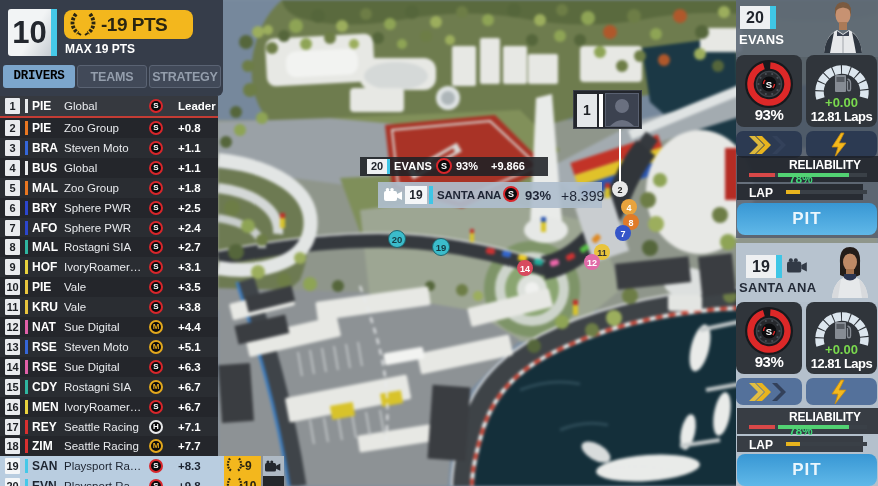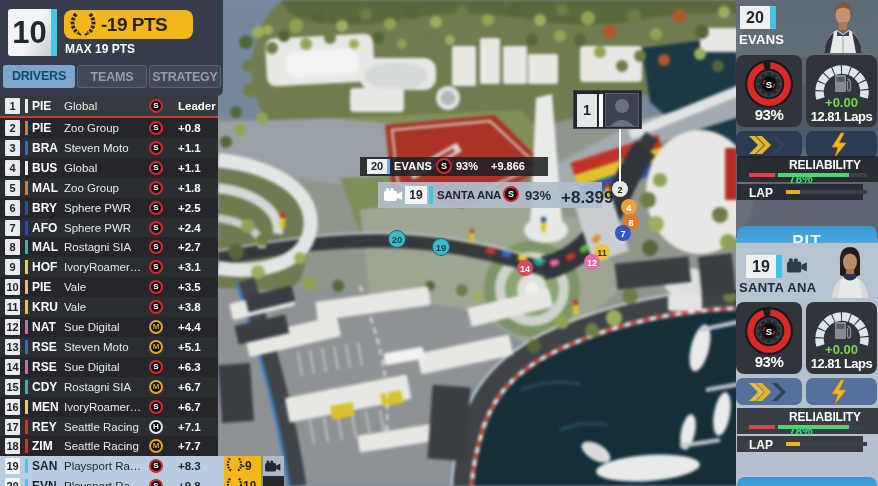--- a/index.html
+++ b/index.html
@@ -6,21 +6,21 @@
 *{box-sizing:border-box;font-family:"Liberation Sans",sans-serif;}
 #stage{position:relative;width:878px;height:486px;overflow:hidden;background:#7c8ea1;}
 .abs{position:absolute;}
 
 #lp-top{position:absolute;left:0;top:0;width:223px;height:96px;background:#363d4a;border-radius:0 0 6px 0;}
 #lp-pos{position:absolute;left:8px;top:9px;width:43px;height:47px;background:linear-gradient(120deg,#f2f4f5 55%,#c6ccd2);border-radius:3px 0 0 3px;color:#23272e;font-weight:bold;font-size:31px;text-align:center;line-height:47px;}
 #lp-cyan{position:absolute;left:51px;top:9px;width:6px;height:47px;background:#45c8e8;}
 #lp-pts{position:absolute;left:64px;top:10px;width:129px;height:29px;background:#f3b71d;border-radius:8px;color:#2a2512;font-weight:bold;font-size:19px;line-height:29px;padding-left:37px;letter-spacing:-0.5px;}
 #lp-max{position:absolute;left:65px;top:42px;color:#fff;font-weight:bold;font-size:12px;}
 .tab{position:absolute;top:65px;height:23px;font-weight:bold;font-size:12.5px;text-align:center;line-height:23px;letter-spacing:-0.2px;}
-#tab1{left:3px;width:72px;background:#7ca6cc;color:#0c4a6e;border-radius:3px;}
+#tab1{left:3px;width:72px;background:#7ca6cc;color:#000000;border-radius:3px;font-family:Liberation Mono, monospace;}
 #tab2{left:77px;width:70px;background:#414958;color:#949eac;border:1px solid #5a6373;border-radius:3px;}
 #tab3{left:149px;width:72px;background:#414958;color:#949eac;border:1px solid #5a6373;border-radius:3px;}
 
 .row{position:absolute;left:0;width:218px;height:20px;background:#24262b;color:#fff;}
 .row.alt{background:#2a2d32;}
 .row.lead{background:#36393f;}
 .row .pos{position:absolute;left:5px;top:2px;width:15px;height:16px;background:#e9ebee;color:#1d2025;font-weight:bold;font-size:11px;text-align:center;line-height:16px;border-radius:1px;}
 .row .cbar{position:absolute;left:25px;top:3px;width:3px;height:14px;}
 .row .code{position:absolute;left:32px;top:3px;font-weight:bold;font-size:12px;letter-spacing:0;}
 .row .team{position:absolute;left:64px;top:4px;font-size:11.5px;color:#e8eaed;white-space:nowrap;}
@@ -51,38 +51,38 @@
 .btn{position:absolute;width:66px;height:27px;border-radius:7px;background:#2c3a52;}
 .btn.lt{background:#54719b;}
 .relblock{position:absolute;width:141px;height:26px;background:rgba(28,32,38,0.82);}
 .rellabel{position:absolute;left:12px;top:2px;font-weight:bold;font-size:12px;color:#fff;letter-spacing:-0.2px;padding-left:40px;}
 .relpct{color:#41d87a;}
 .relbar{position:absolute;left:12px;top:17px;width:118px;height:4px;background:#3a4047;}
 .lapblock{position:absolute;width:126px;height:16px;background:rgba(28,32,38,0.82);}
 .laplabel{position:absolute;left:12px;top:2px;font-weight:bold;font-size:12px;color:#fff;}
 .lapbar{position:absolute;left:49px;top:6px;width:81px;height:4px;background:#3a4047;}
 .lapseg{position:absolute;left:0;top:0;width:14px;height:4px;background:#e8b41e;}
-.pitbtn{position:absolute;width:140px;height:32px;border-radius:8px;background:linear-gradient(180deg,#3897d4,#60b8e8);color:#eaf6fd;font-weight:bold;font-size:17px;text-align:center;line-height:32px;letter-spacing:1px;margin-top:23px;}
+.pitbtn{position:absolute;width:140px;height:32px;border-radius:8px;background:linear-gradient(180deg,#3897d4,#60b8e8);color:#eaf6fd;font-weight:bold;font-size:17px;text-align:center;line-height:32px;letter-spacing:1px;}
 
 #pos1{position:absolute;left:573px;top:90px;width:69px;height:39px;background:#23262c;border:1px solid #3a3e46;}
 #pos1 .p1n{position:absolute;left:3px;top:3px;width:20px;height:33px;background:#e4e7ea;color:#1d2025;font-weight:bold;font-size:14px;text-align:center;line-height:33px;}
 #pos1 .p1w{position:absolute;left:25px;top:3px;width:4px;height:33px;background:#fff;}
 #pos1 .p1img{position:absolute;left:31px;top:2px;width:34px;height:34px;background:#3c4250;border:1px solid #596070;}
 #ebar{position:absolute;left:360px;top:157px;width:188px;height:19px;background:rgba(30,33,38,0.88);color:#fff;}
 #ebar .nb{position:absolute;left:7px;top:2px;width:20px;height:15px;background:#eef0f2;color:#20242c;font-weight:bold;font-size:11px;text-align:center;line-height:15px;}
 #ebar .nc{position:absolute;left:27px;top:2px;width:3px;height:15px;background:#3fc6e6;}
 #ebar .nm{position:absolute;left:34px;top:3px;font-weight:bold;font-size:11px;letter-spacing:0.2px;}
 #ebar .t93{position:absolute;left:96px;top:3px;font-weight:bold;font-size:11px;}
 #ebar .tgap{position:absolute;left:131px;top:3px;font-weight:bold;font-size:11px;}
 #sbar{position:absolute;left:378px;top:182px;width:224px;height:26px;background:rgba(175,190,205,0.92);color:#1e2535;}
 #sbar .nb{position:absolute;left:27px;top:4px;width:22px;height:18px;background:#f4f6f8;color:#20242c;font-weight:bold;font-size:12px;text-align:center;line-height:18px;}
 #sbar .nc{position:absolute;left:51px;top:4px;width:4px;height:18px;background:#3fc6e6;}
 #sbar .nm{position:absolute;left:59px;top:7px;font-weight:bold;font-size:11.5px;letter-spacing:-0.2px;}
 #sbar .t93{position:absolute;left:147px;top:6px;font-weight:bold;font-size:13px;}
-#sbar .tgap{position:absolute;left:183px;top:6px;font-weight:bold;font-size:17px;}
+#sbar .tgap{position:absolute;left:183px;top:6px;font-weight:normal;font-size:14px;}
 .tirebig{position:absolute;width:16px;height:16px;border-radius:50%;background:#0b0b0c;border:2px solid #d8262b;color:#fff;font-weight:bold;font-size:9px;text-align:center;line-height:12px;}
 
 #bbar{position:absolute;left:335px;top:447px;width:246px;height:39px;background:rgba(84,86,92,0.85);border-radius:10px 10px 0 0;}
 .bbtn{position:absolute;top:8px;width:38px;height:31px;background:#66a3d4;border-radius:7px 7px 0 0;}
 #laptext{position:absolute;left:30px;top:6px;width:140px;text-align:center;color:#fff;font-weight:bold;font-size:25px;letter-spacing:-1.5px;}
 </style>
 </head>
 <body>
 <div id="stage">
 

